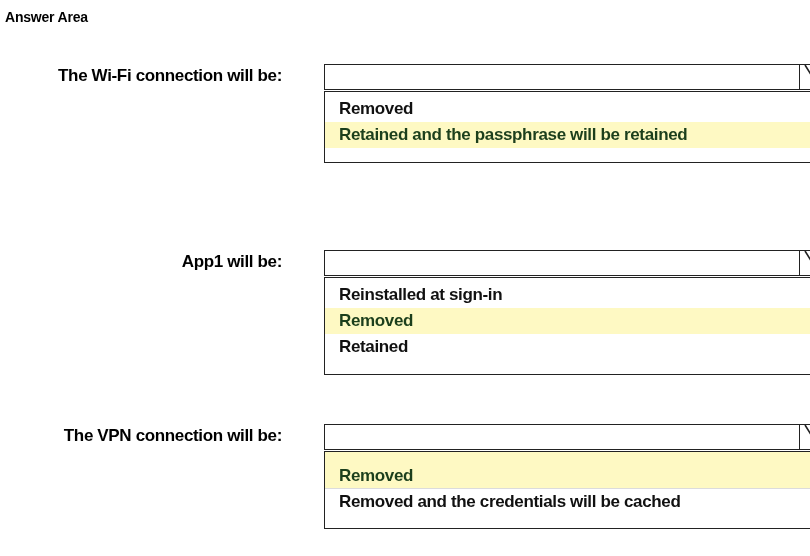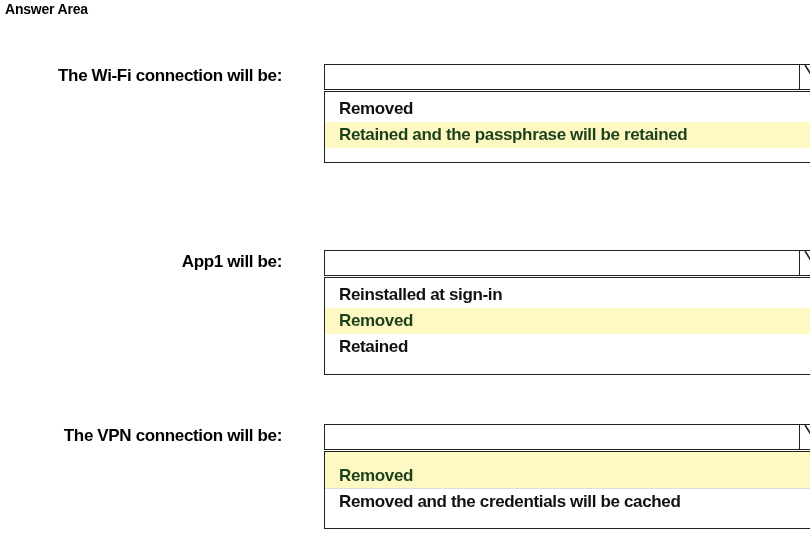--- a/index.html
+++ b/index.html
@@ -12,21 +12,21 @@
     height: 556px;
     position: relative;
     font-family: "Liberation Sans", sans-serif;
     color: #000000;
     overflow: hidden;
   }
 
   .answer-area-title {
     position: absolute;
     left: 5px;
-    top: 0px;
+    top: 8px;
     font-size: 14px;
     font-weight: bold;
     letter-spacing: -0.2px;
     line-height: 18px;
     white-space: nowrap;
   }
 
   
   .qblock {
     position: absolute;

